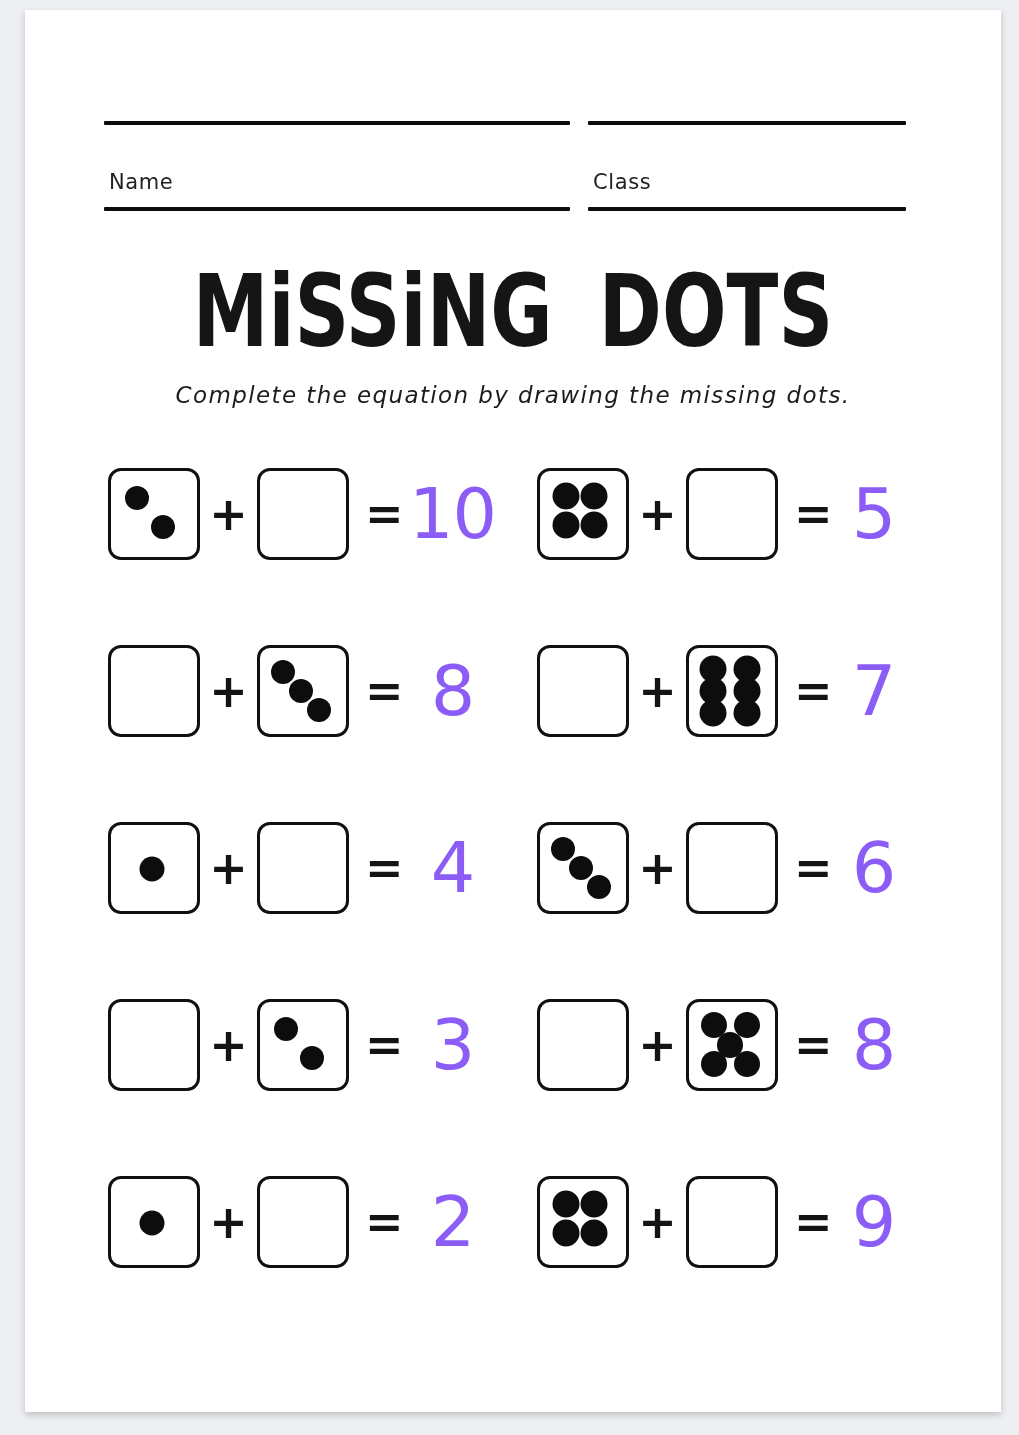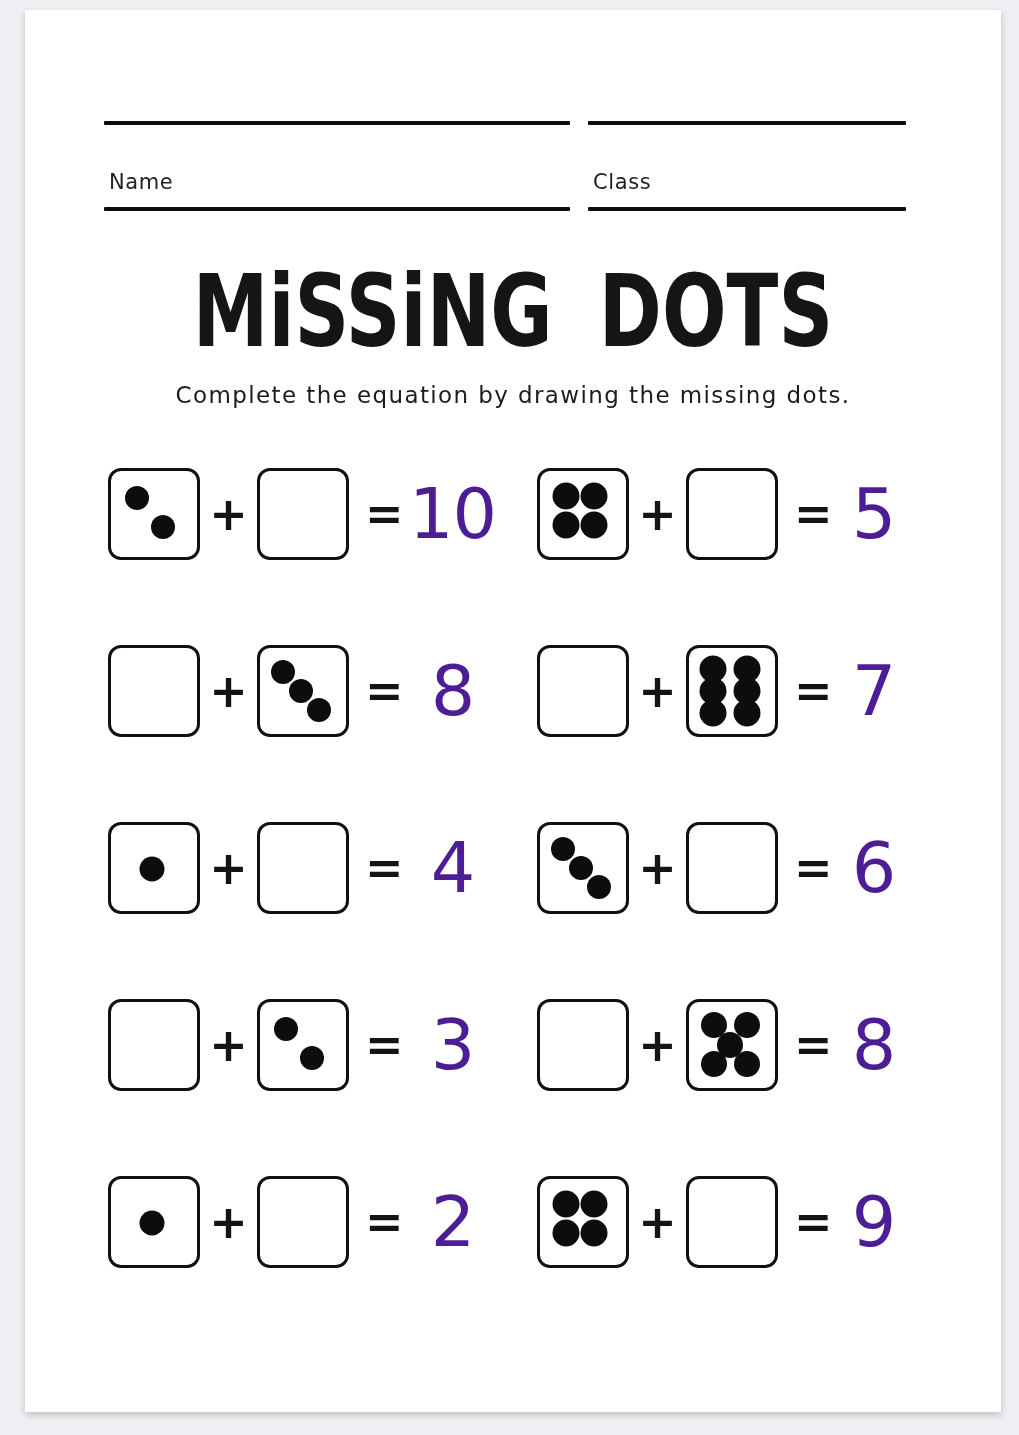--- a/index.html
+++ b/index.html
@@ -30,21 +30,21 @@
 
   .title{
     position:absolute;left:0;top:252px;width:100%;height:110px;
     text-align:center;font-size:100px;font-weight:bold;line-height:100px;
     letter-spacing:0px;word-spacing:26px;color:#151515;
     transform:scaleX(0.76) scaleY(1.0);transform-origin:50% 50%;
     white-space:nowrap;
   }
   .subtitle{
     position:absolute;left:0;top:372px;width:100%;
-    text-align:center;font-size:23px;letter-spacing:1.4px;color:#1c1c1c;
+    text-align:center;font-size:23px;letter-spacing:1.4px;color:#1c1c1c;font-style:italic;
   }
 
   
   .problems{position:absolute;left:83px;top:458px;width:880px;}
   .problem-row{display:flex;align-items:center;height:92px;margin-bottom:85px;}
   .problem-cell{display:flex;align-items:center;height:92px;}
   .cell-left {width:396px;margin-right:33px;}
   .cell-right{width:380px;}
   .die-box{
     position:relative;flex:none;box-sizing:border-box;
@@ -58,21 +58,21 @@
   .op-plus{
     flex:none;width:57px;text-align:center;
     font-size:46px;font-weight:bold;color:#141414;line-height:92px;
   }
   .op-eq{
     flex:none;width:36px;margin-left:16px;text-align:center;
     font-size:46px;font-weight:bold;color:#141414;line-height:92px;
   }
   .answer{
     flex:1;text-align:center;
-    font-size:70px;font-weight:normal;color:#4c1d95;
+    font-size:70px;font-weight:normal;color:#8b5cf6;
     letter-spacing:-1px;line-height:92px;
   }
 </style>
 </head>
 <body>
 
 <div class="paper">
 
   <div class="field field-name">
     <div class="line"></div>

